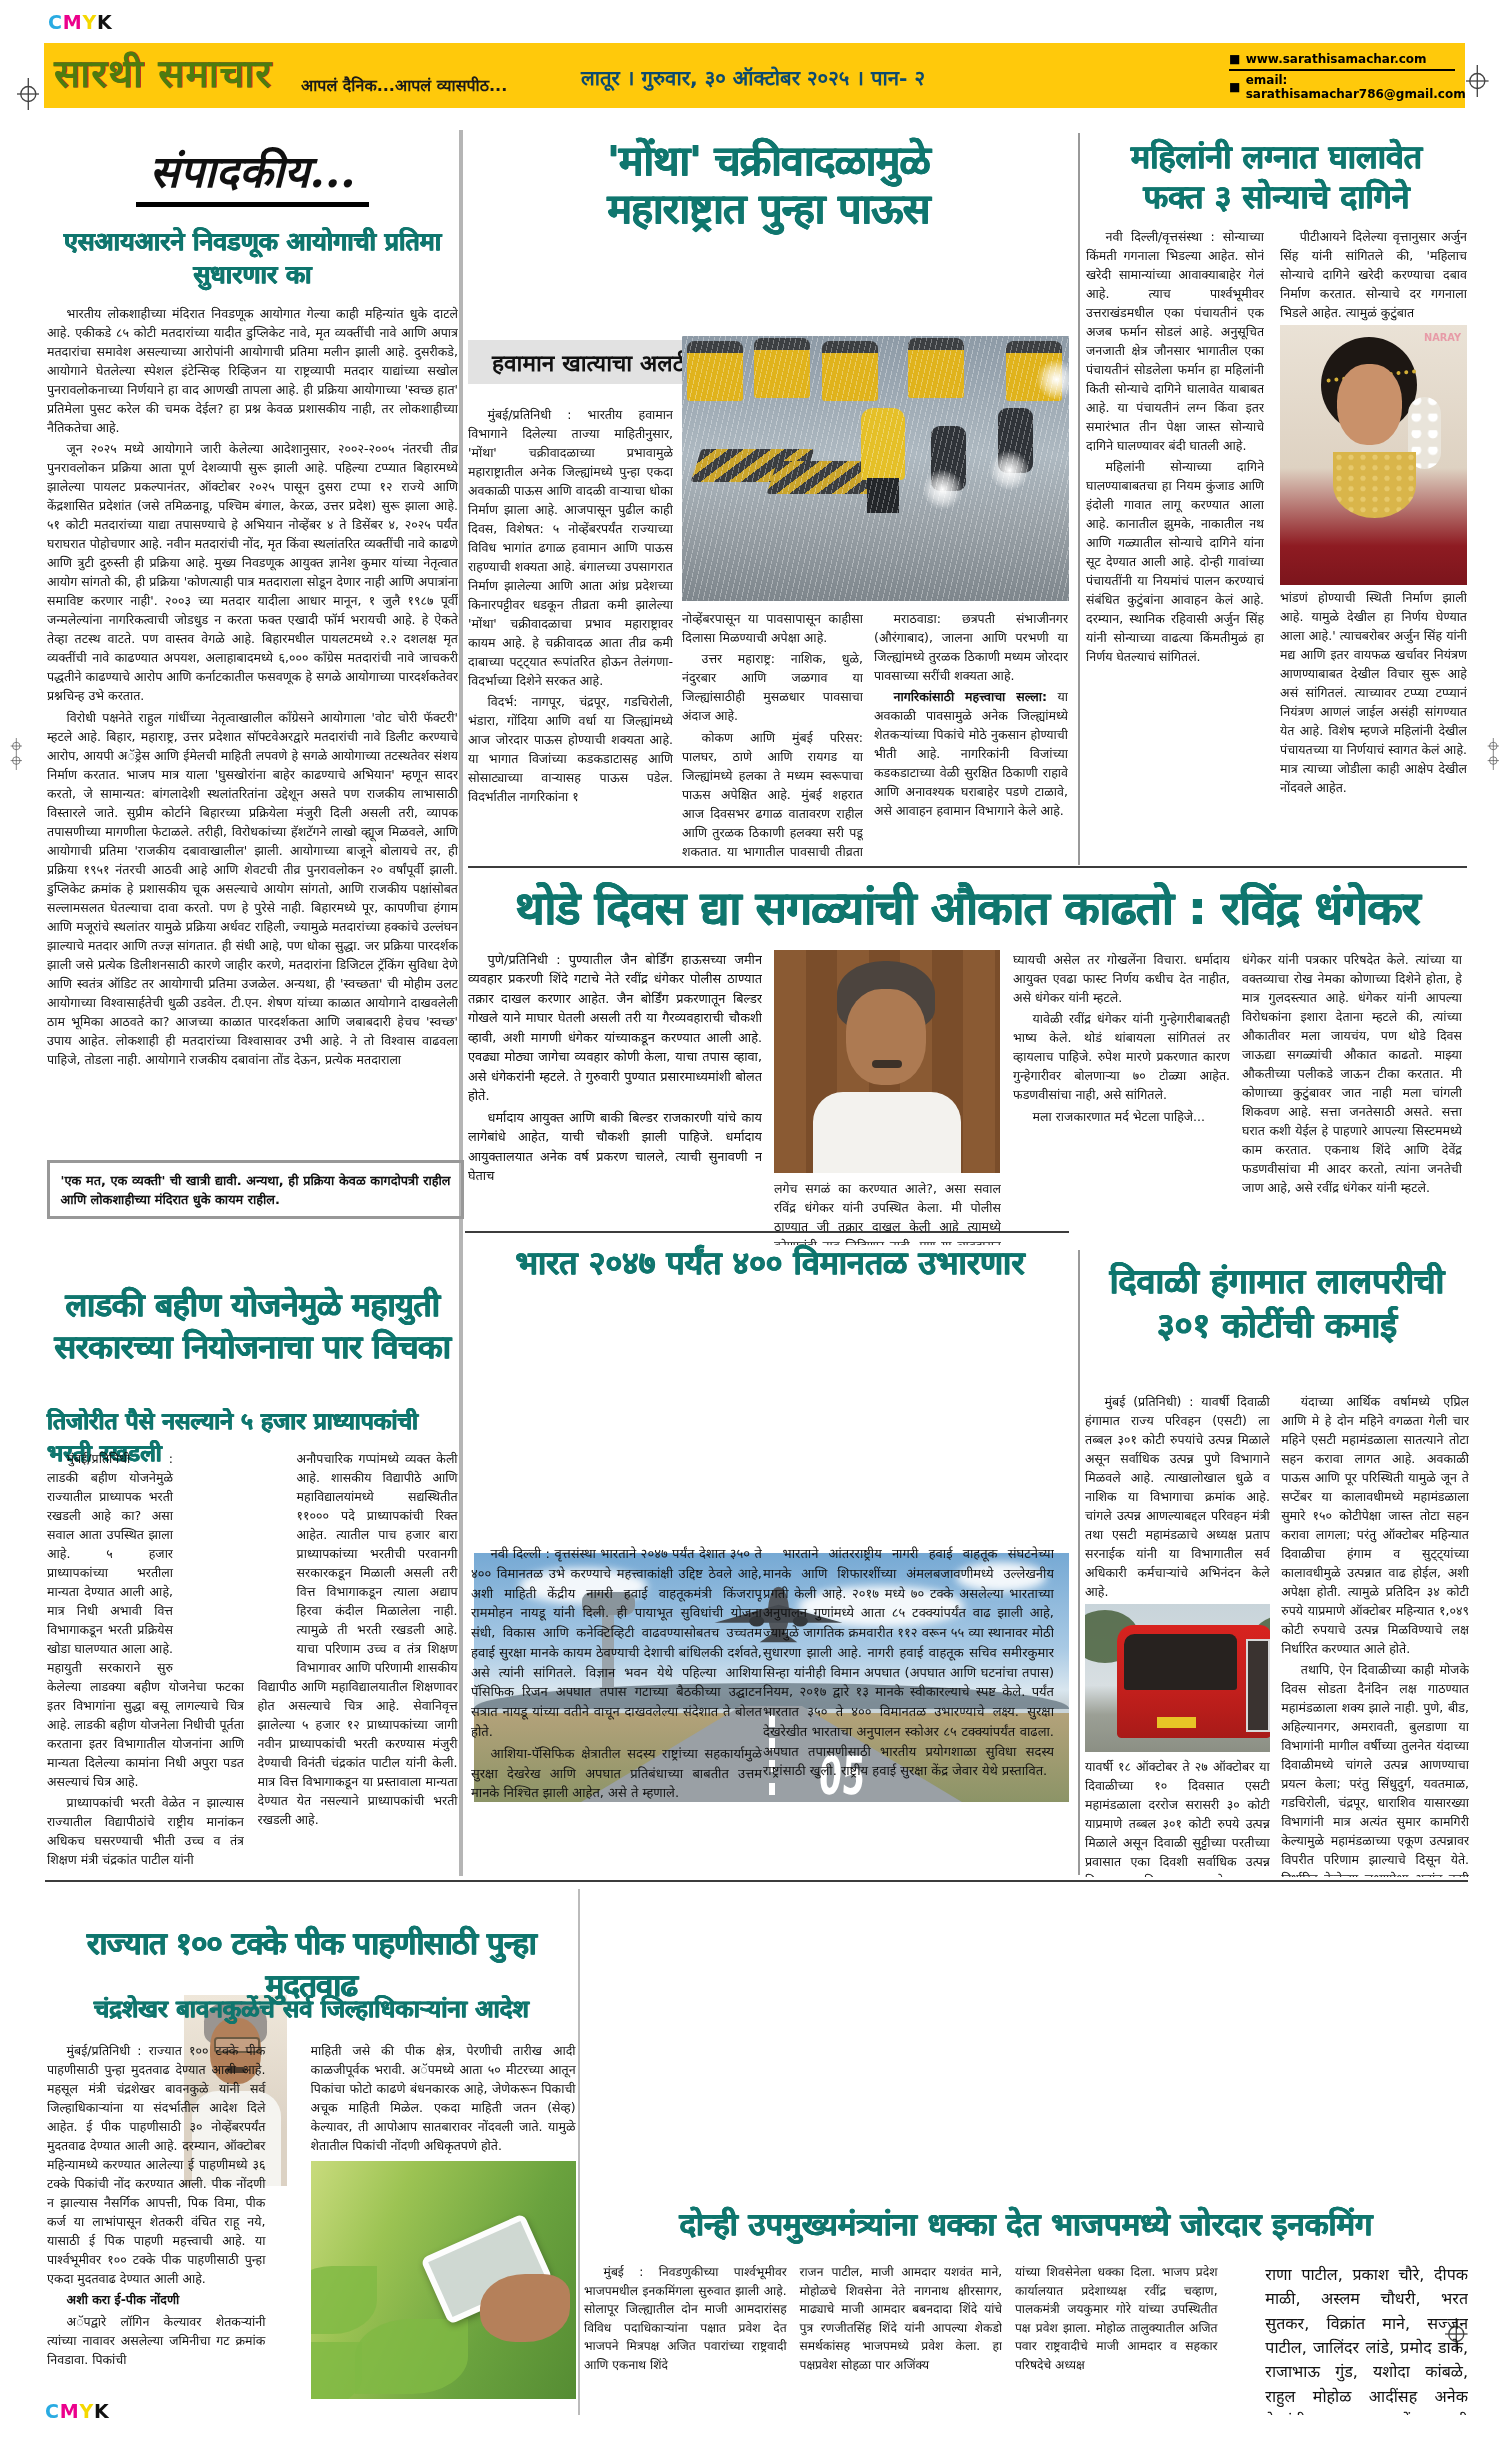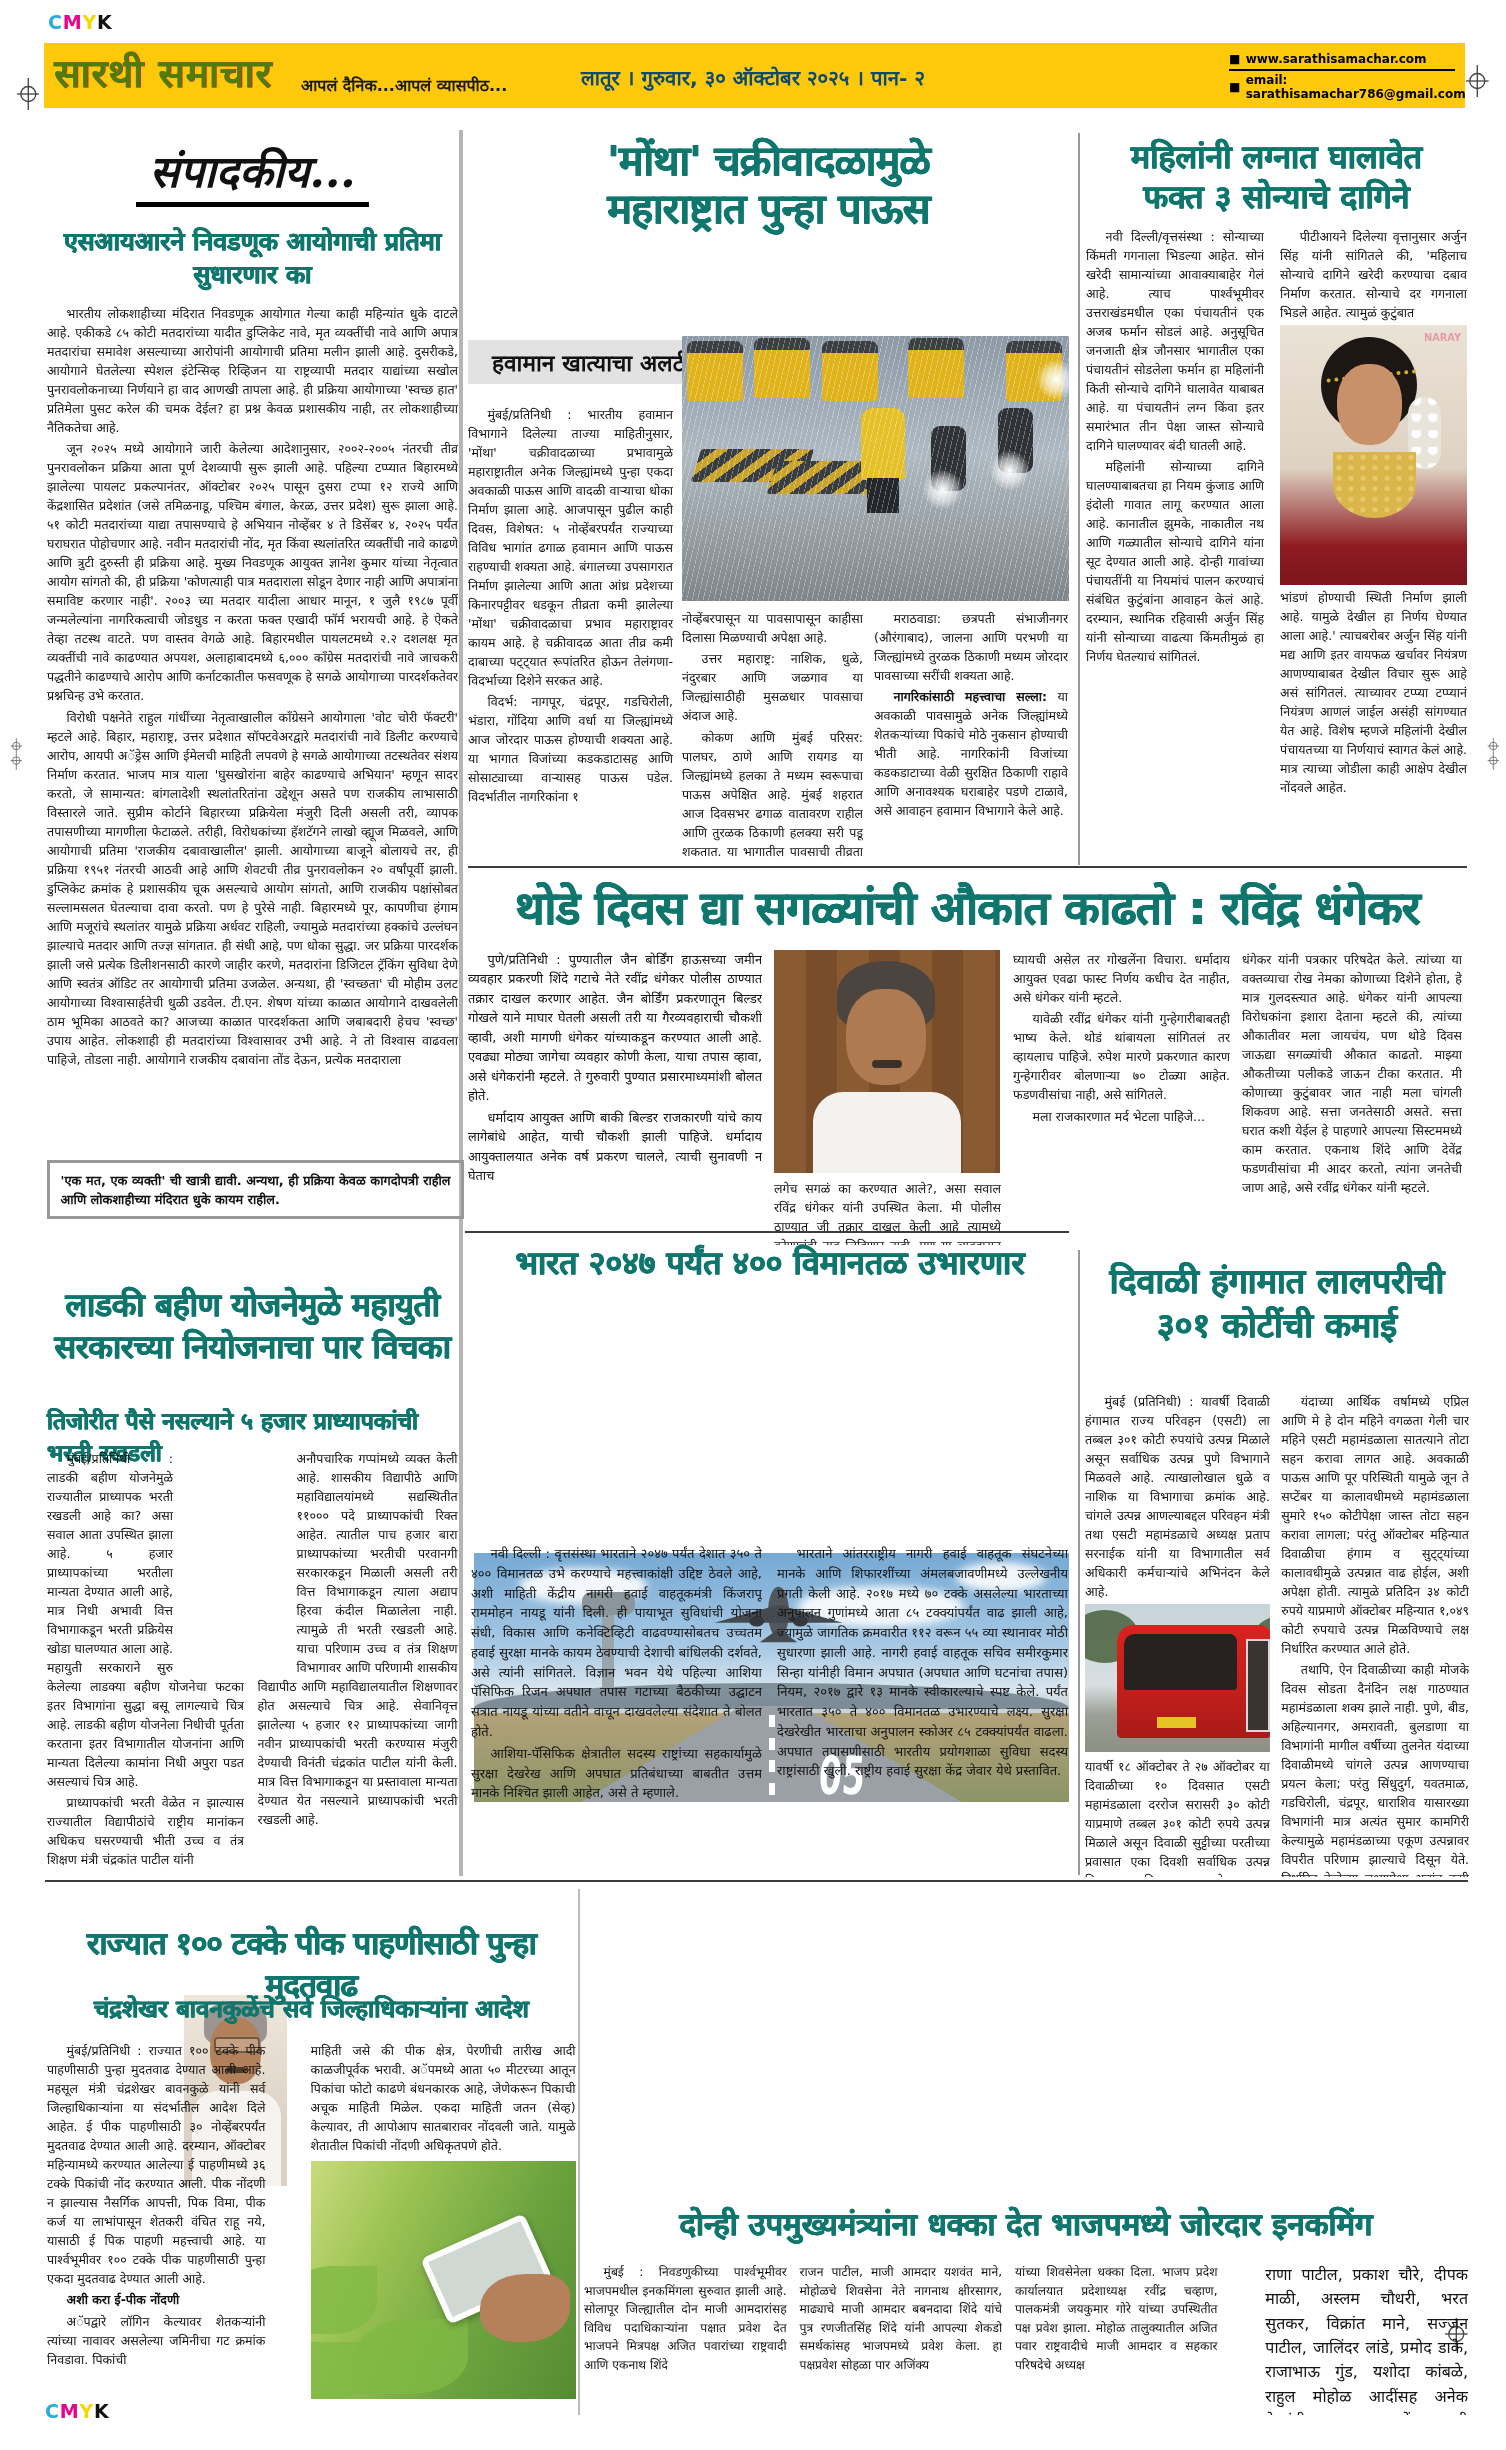--- a/index.html
+++ b/index.html
@@ -253,21 +253,21 @@
       <polygon points="10,58 180,58 95,34" fill="#454a50"></polygon>
       <polygon points="70,84 120,84 95,66" fill="#454a50"></polygon>
       <ellipse cx="66" cy="56" rx="10" ry="7" fill="#34383c"></ellipse>
       <ellipse cx="124" cy="56" rx="10" ry="7" fill="#34383c"></ellipse>
     </svg>
     <div class="grass"></div>
     <div class="runway"></div>
     <div class="dash"></div>
     <div class="mark">05</div>
   </div>
-  <div class="abs cols" style="left:471px;top:1544px;width:598px;height:333px;gap:15px;">
+  <div class="abs cols" style="left:471px;top:1544px;width:598px;height:333px;gap:1px;">
     <div class="col" style="width:291px;font-size:13px;">
       <p>नवी दिल्ली : वृत्तसंस्था   भारताने २०४७ पर्यंत देशात ३५० ते ४०० विमानतळ उभे करण्याचे महत्त्वाकांक्षी उद्दिष्ट ठेवले आहे, अशी माहिती केंद्रीय नागरी हवाई वाहतूकमंत्री किंजरापू राममोहन नायडू यांनी दिली. ही पायाभूत सुविधांची योजना संधी, विकास आणि कनेक्टिव्हिटी वाढवण्यासोबतच उच्चतम हवाई सुरक्षा मानके कायम ठेवण्याची देशाची बांधिलकी दर्शवते, असे त्यांनी सांगितले. विज्ञान भवन येथे पहिल्या आशिया पॅसिफिक रिजन अपघात तपास गटाच्या बैठकीच्या उद्घाटन सत्रात नायडू यांच्या वतीने वाचून दाखवलेल्या संदेशात ते बोलत होते.</p>
       <p>आशिया-पॅसिफिक क्षेत्रातील सदस्य राष्ट्रांच्या सहकार्यामुळे सुरक्षा देखरेख आणि अपघात प्रतिबंधाच्या बाबतीत उत्तम मानके निश्चित झाली आहेत, असे ते म्हणाले.</p>
     </div>
     <div class="col" style="width:291px;font-size:13px;">
       <p>भारताने आंतरराष्ट्रीय नागरी हवाई वाहतूक संघटनेच्या मानके आणि शिफारशींच्या अंमलबजावणीमध्ये उल्लेखनीय प्रगती केली आहे. २०१७ मध्ये ७० टक्के असलेल्या भारताच्या अनुपालन गुणांमध्ये आता ८५ टक्क्यांपर्यंत वाढ झाली आहे, ज्यामुळे जागतिक क्रमवारीत ११२ वरून ५५ व्या स्थानावर मोठी सुधारणा झाली आहे. नागरी हवाई वाहतूक सचिव समीरकुमार सिन्हा यांनीही विमान अपघात (अपघात आणि घटनांचा तपास) नियम, २०१७ द्वारे १३ मानके स्वीकारल्याचे स्पष्ट केले. पर्यंत भारतात ३५० ते ४०० विमानतळ उभारण्याचे लक्ष्य.  सुरक्षा देखरेखीत भारताचा अनुपालन स्कोअर ८५ टक्क्यांपर्यंत वाढला.  अपघात तपासणीसाठी भारतीय प्रयोगशाळा सुविधा सदस्य राष्ट्रांसाठी खुली.  राष्ट्रीय हवाई सुरक्षा केंद्र जेवार येथे प्रस्तावित.</p>
     </div>
   </div>
 
   <div class="abs center fat" style="left:1085px;top:1259px;width:384px;font-size:34px;line-height:1.3;">

